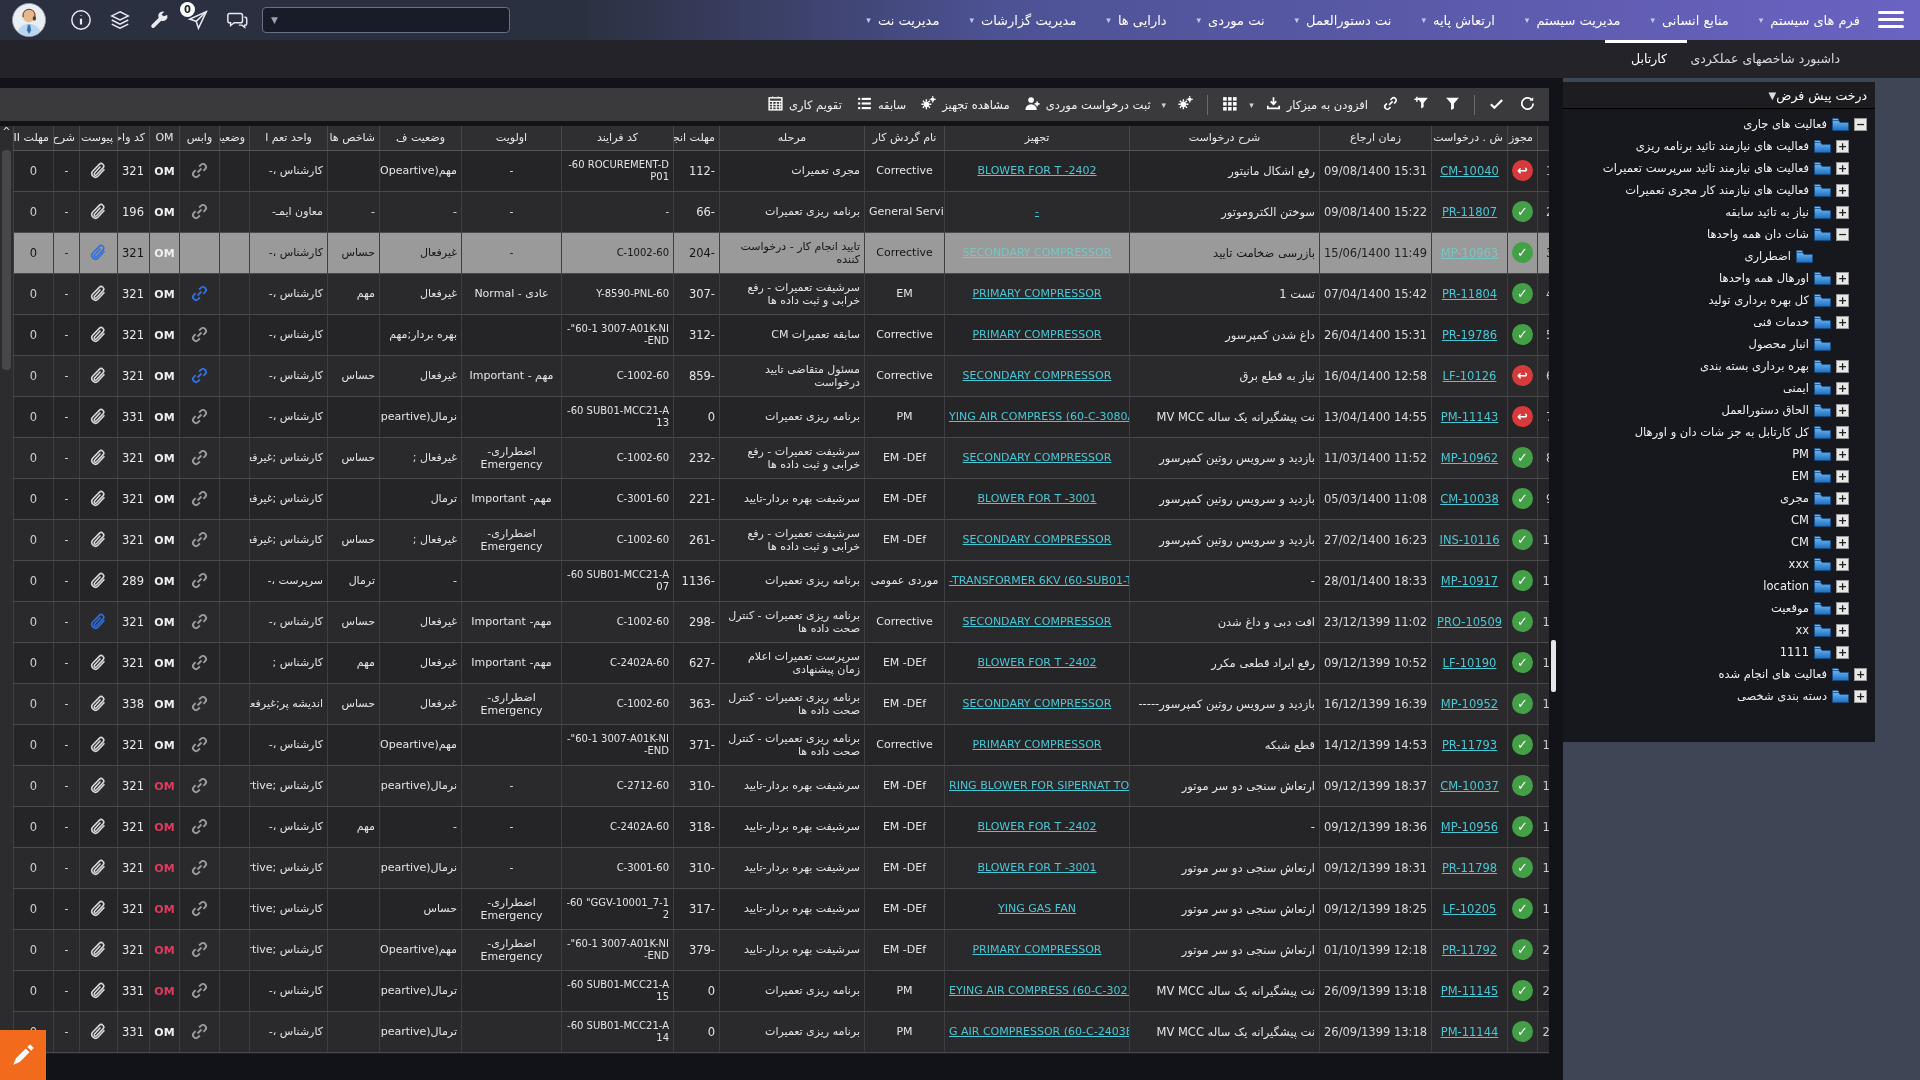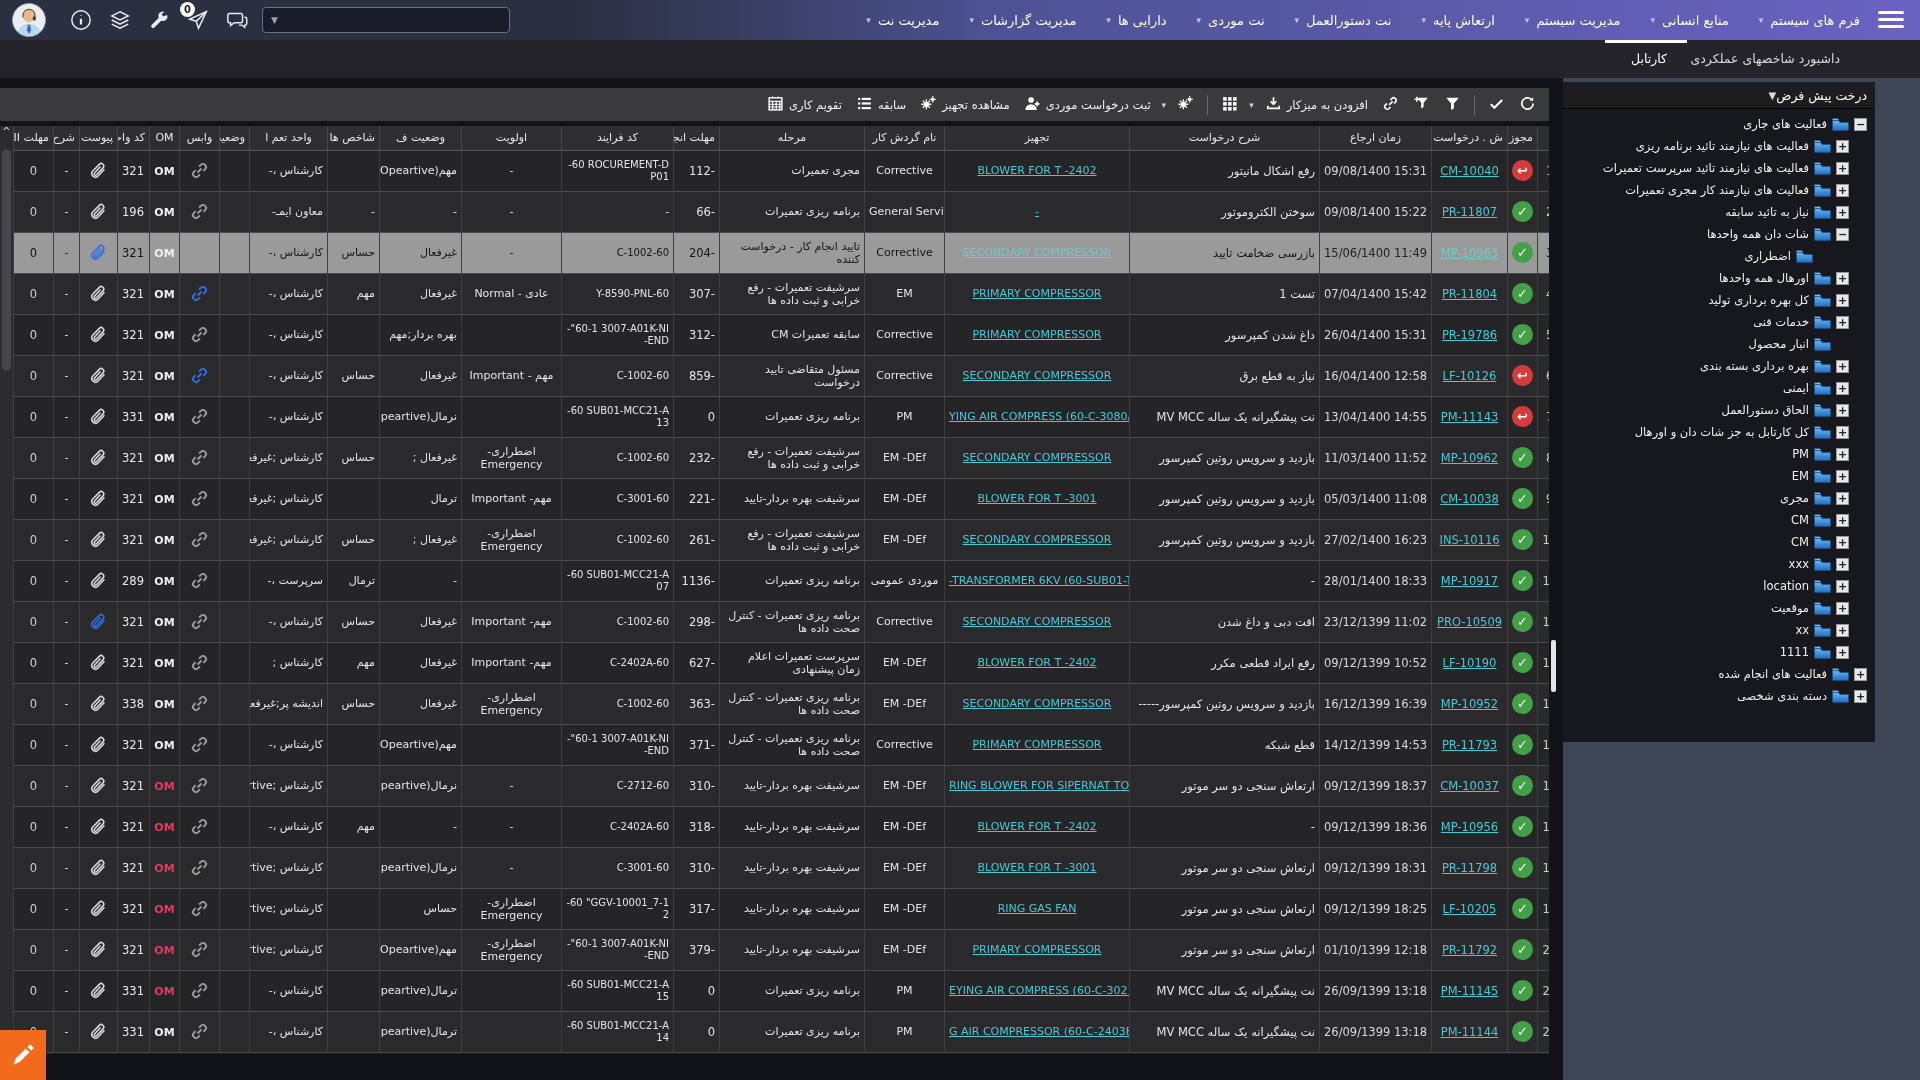--- a/index.html
+++ b/index.html
@@ -877,21 +877,21 @@
                 </svg></span></td>
             <td class="c-txt" style="text-align:center">-</td>
             <td class="c-num">0</td>
           </tr>
           <tr class="r0">
             <td class="c-num">19</td>
             <td class="c-status"><span class="stat" style="background:#43a047">✓</span></td>
             <td class="c-req"><span class="lnk">LF-10205</span></td>
             <td class="c-time">09/12/1399 18:25</td>
             <td class="c-desc">ارتعاش سنجی دو سر موتور</td>
-            <td class="c-eq"><span class="lnk">RING GAS FAN</span></td>
+            <td class="c-eq"><span class="lnk">YING GAS FAN</span></td>
             <td class="c-flow">EM -DEf</td>
             <td class="c-stage">سرشیفت بهره بردار-تایید</td>
             <td class="c-due">317-</td>
             <td class="c-code">-60 "GGV-10001_7-12</td>
             <td class="c-pr">اضطراری- Emergency</td>
             <td class="c-txt">حساس</td>
             <td class="c-txt"></td>
             <td class="c-txt">کارشناس ;Opeartive(</td>
             <td class="c-ico"></td>
             <td class="c-ico"><span><svg viewBox="0 0 24 24">

